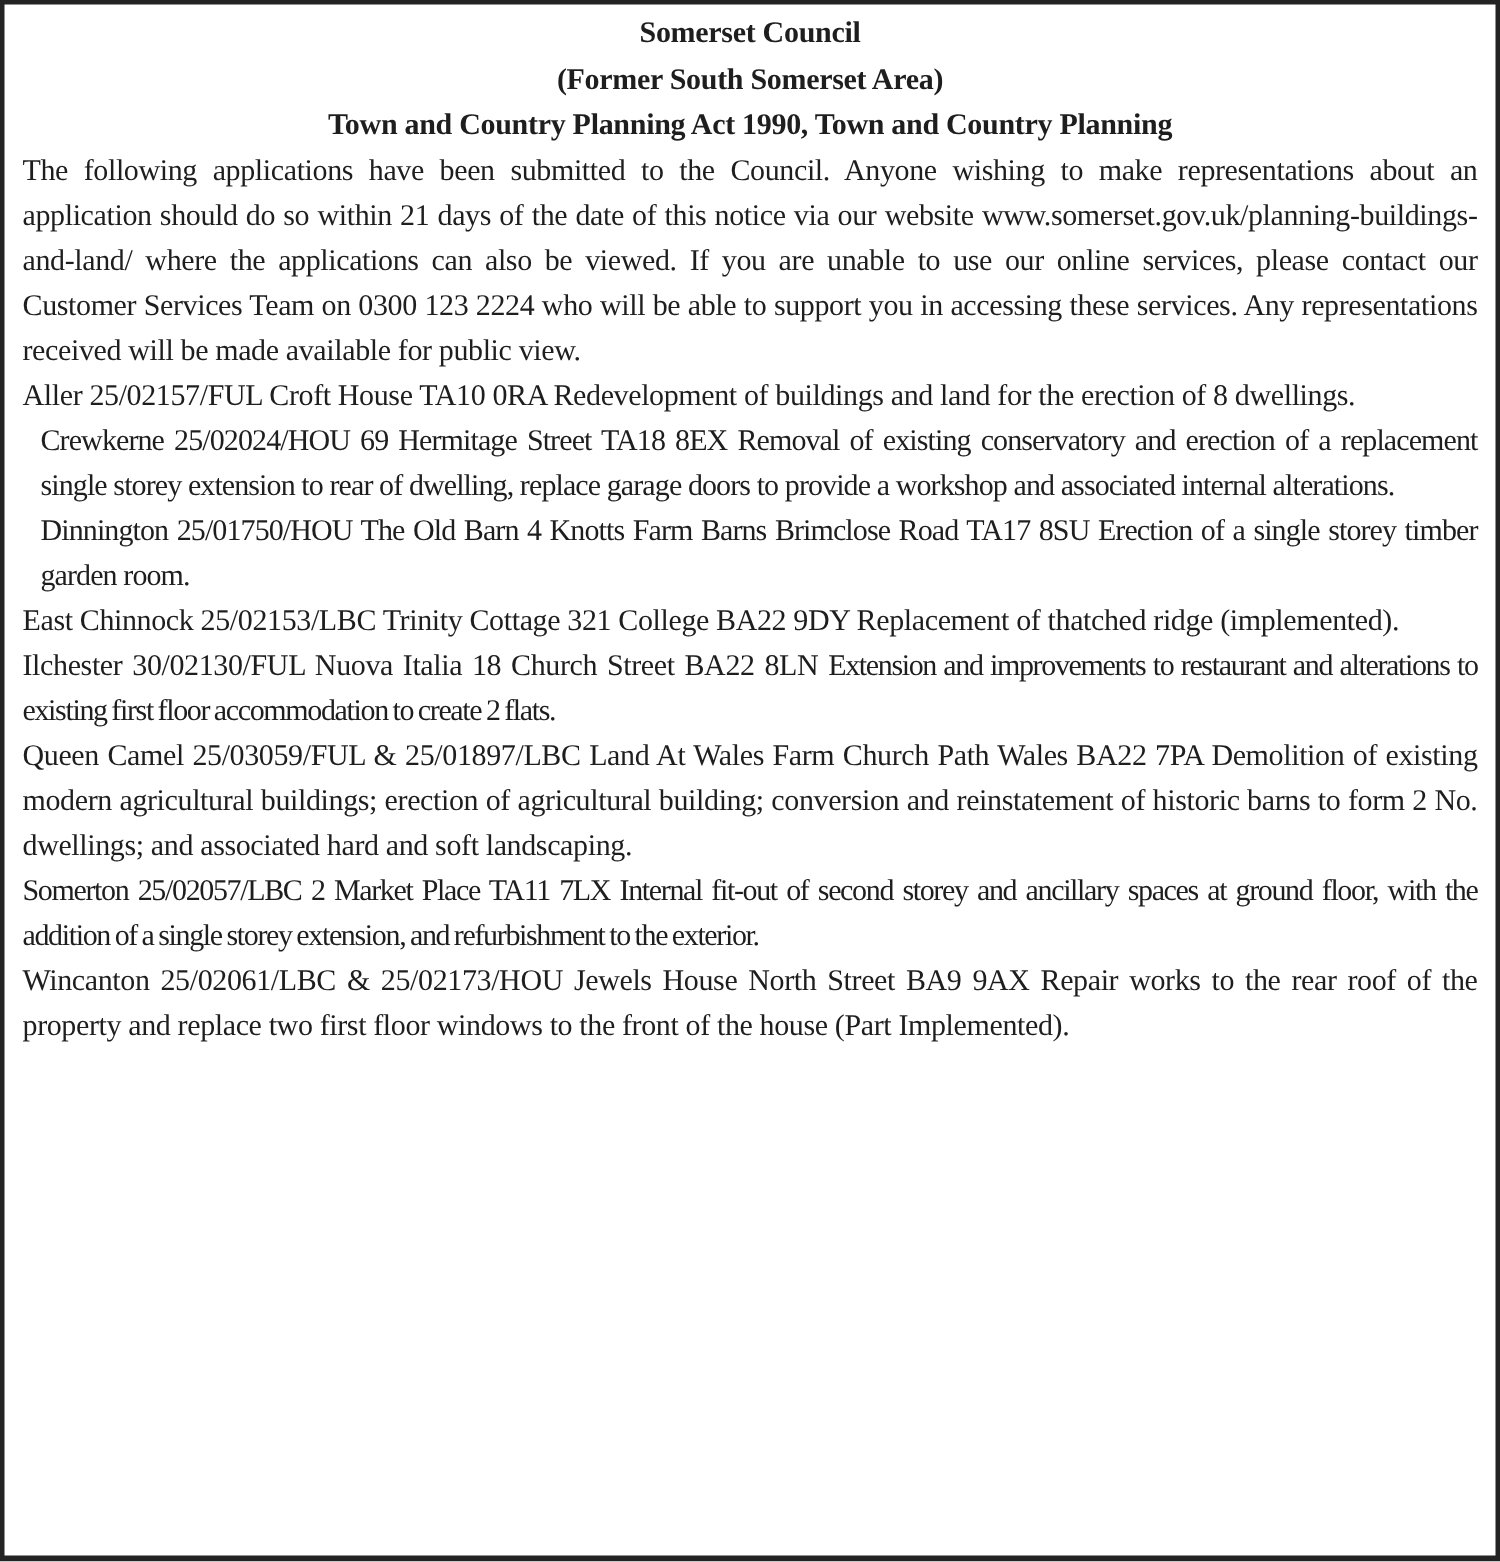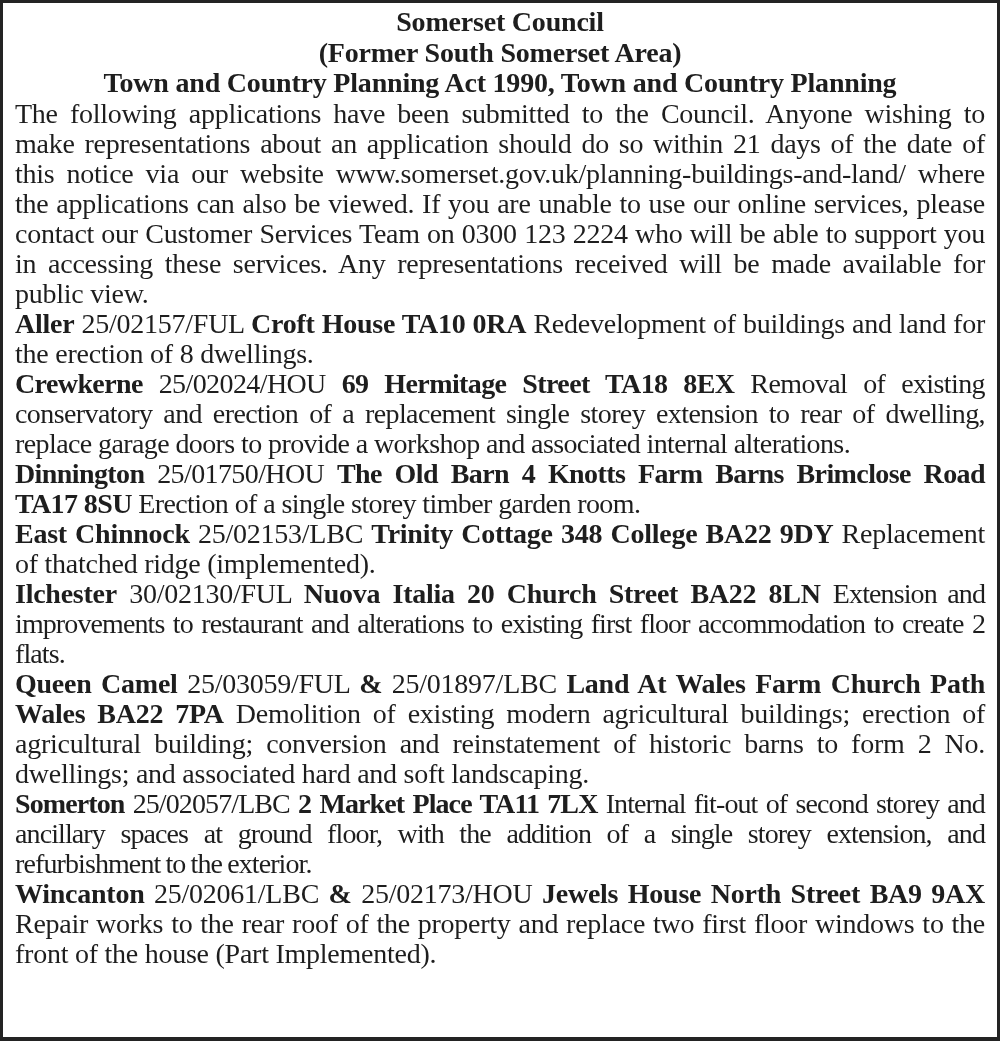--- a/index.html
+++ b/index.html
@@ -6,30 +6,30 @@
     body { width: 1000px; height: 1041px; overflow: hidden; }
     .notice {
       box-sizing: border-box;
       width: 1000px;
       height: 1041px;
       border: 3px solid #232323;
       border-bottom-width: 4px;
       padding: 4px 12px 0 12px;
       font-family: "Liberation Serif", serif;
       color: #1e1e1e;
-      font-size: 28px;
+      font-size: 20px;
       line-height: 30px;
     }
     .header { text-align: center; font-weight: bold; letter-spacing: -0.2px; }
     .header div { line-height: 30.5px; }
     .para { text-align: justify; text-align-last: left; letter-spacing: -0.25px; }
-    .b { font-weight: bold; }
+    .b { font-weight: normal; }
     .entry { text-align: justify; letter-spacing: -0.25px; }
     .tight { letter-spacing: -0.9px; word-spacing: -1px; }
-    .tight2 { letter-spacing: -0.6px; }
+    .tight2 { letter-spacing: -0.6px; margin-left: 12px; }
   </style>
 </head>
 <body>
 
 <div class="notice">
   <div class="header">
     <div>Somerset Council</div>
     <div>(Former South Somerset Area)</div>
     <div>Town and Country Planning Act 1990, Town and Country Planning</div>
   </div>
@@ -54,28 +54,28 @@
   <div class="entry tight2">
     <span class="b">Dinnington</span>
     <span>25/01750/HOU</span>
     <span class="b">The Old Barn 4 Knotts Farm Barns Brimclose Road TA17 8SU</span>
     <span>Erection of a single storey timber garden room.</span>
   </div>
 
   <div class="entry">
     <span class="b">East Chinnock</span>
     <span>25/02153/LBC</span>
-    <span class="b">Trinity Cottage 348 College BA22 9DY</span>
+    <span class="b">Trinity Cottage 321 College BA22 9DY</span>
     <span>Replacement of thatched ridge (implemented).</span>
   </div>
 
   <div class="entry">
     <span class="b">Ilchester</span>
     <span>30/02130/FUL</span>
-    <span class="b">Nuova Italia 20 Church Street BA22 8LN</span>
+    <span class="b">Nuova Italia 18 Church Street BA22 8LN</span>
     <span class="tight">Extension and improvements to restaurant and alterations to existing first floor accommodation to create 2 flats.</span>
   </div>
 
 
   <div class="entry">
     <span class="b">Queen Camel</span>
     <span>25/03059/FUL</span>
     <span class="b">&amp;</span>
     <span>25/01897/LBC</span>
     <span class="b">Land At Wales Farm Church Path Wales BA22 7PA</span>

